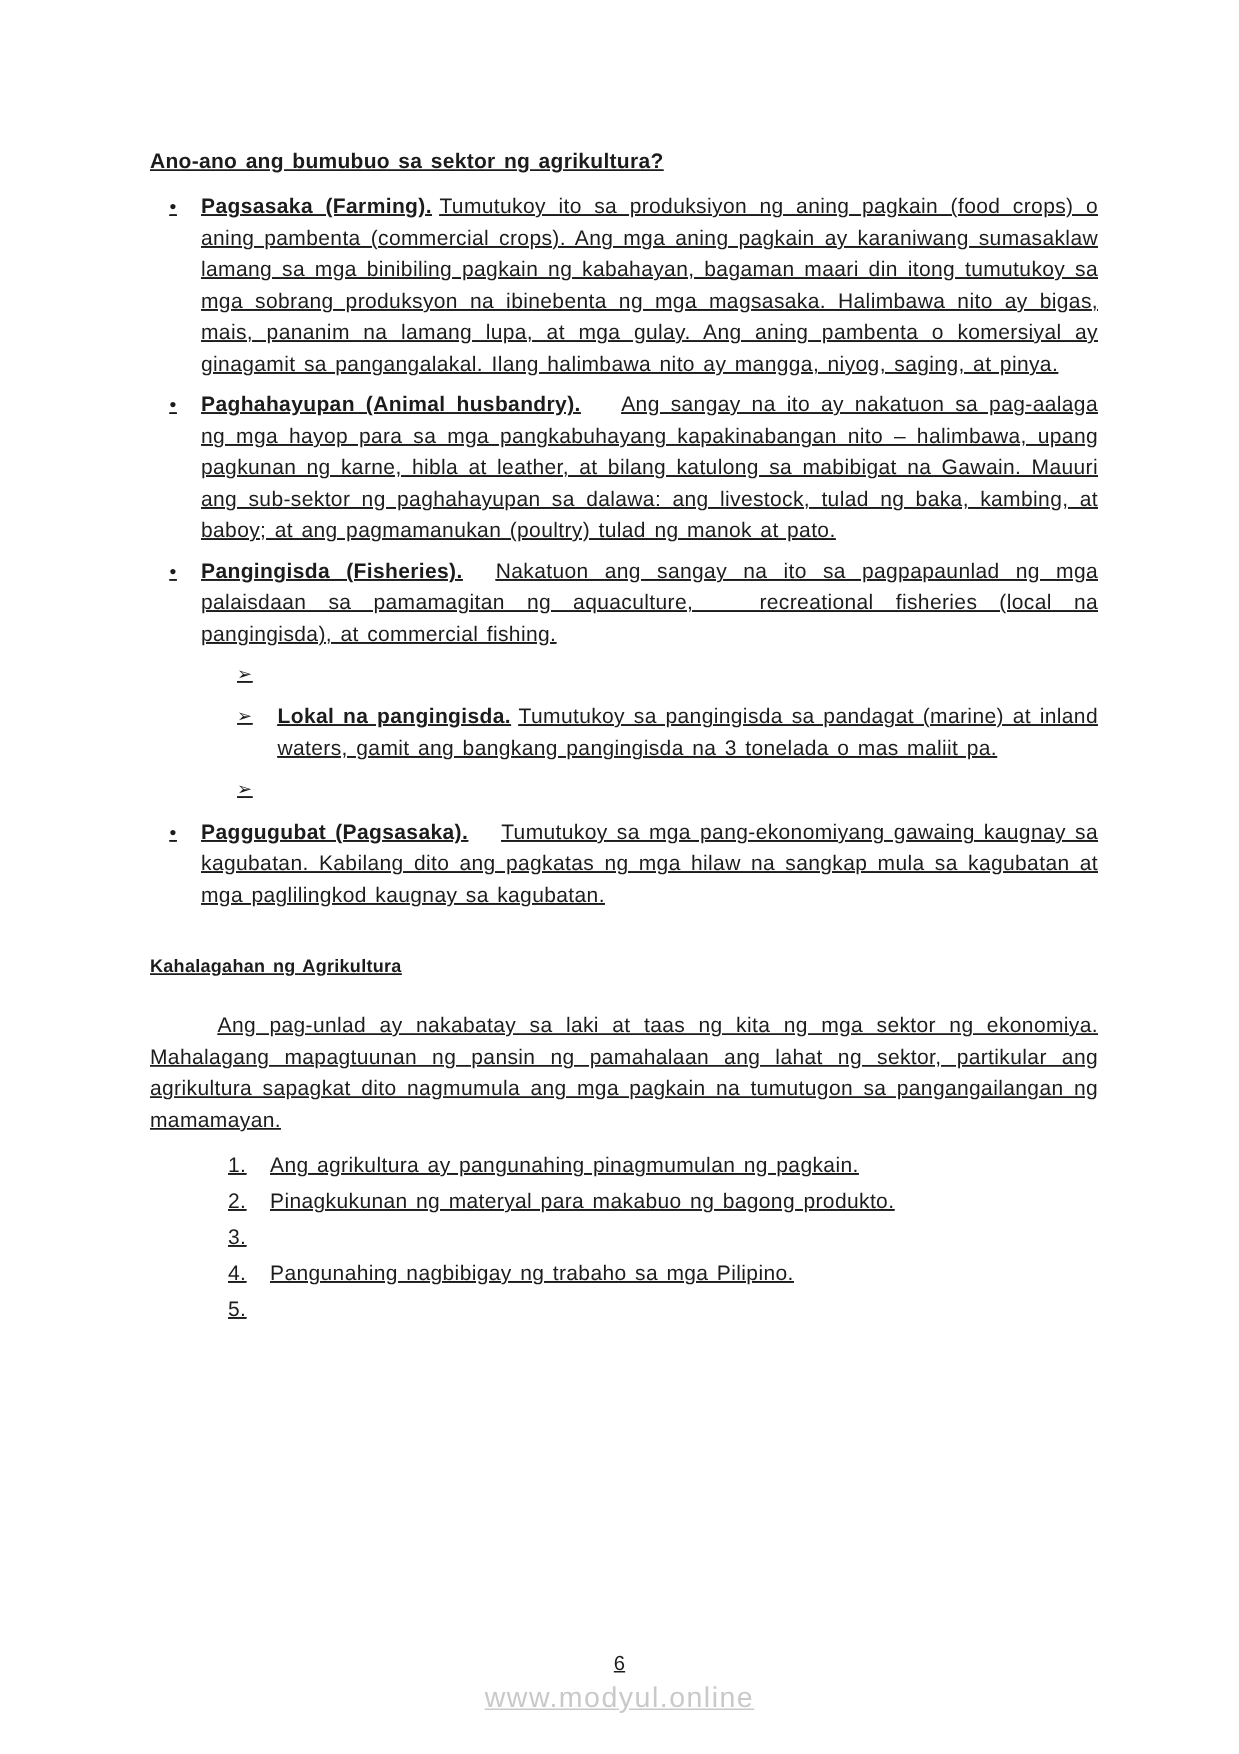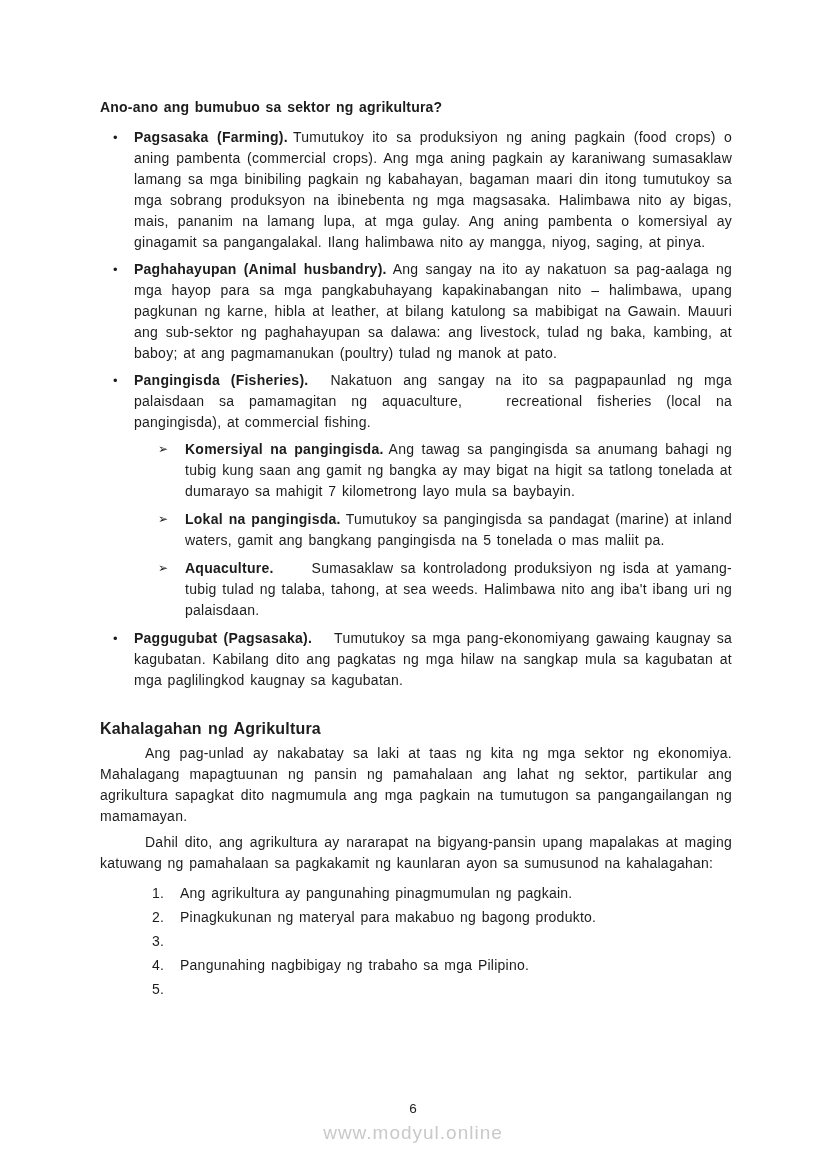--- a/index.html
+++ b/index.html
@@ -1,15 +1,15 @@
 <!DOCTYPE html>
 <html><head>
 <meta charset="utf-8">
 <style>
-  * { margin: 0; padding: 0; box-sizing: border-box; }
+  * { margin: 0; padding: 0; box-sizing: border-box; text-decoration: underline; }
   html, body {
     width: 826px; height: 1169px;
     background: #ffffff;
     font-family: "Liberation Sans", sans-serif;
     color: #1c1c1c;
     overflow: hidden;
     position: relative;
   }
   .content {
     position: absolute;
@@ -24,26 +24,26 @@
     text-align: justify;
   }
   h1.doc-heading {
     font-size: 14px;
     line-height: 21px;
     font-weight: bold;
     letter-spacing: 0.2px;
     margin-bottom: 9px;
   }
   h2.doc-heading {
-    font-size: 16px;
+    font-size: 12px;
     line-height: 21px;
     font-weight: bold;
     letter-spacing: 0.2px;
     margin-top: 27px;
-    margin-bottom: 4px;
+    margin-bottom: 18px;
   }
   .bullet-row {
     display: flex;
     margin-bottom: 6px;
   }
   .bullet-marker-col {
     flex: 0 0 34px;
     padding-left: 13px;
     font-size: 13px;
     line-height: 21px;
@@ -54,21 +54,21 @@
   }
   .sub-marker-col {
     flex: 0 0 27px;
     margin-left: 58px;
     font-size: 12px;
     line-height: 21px;
   }
   .item-text { flex: 1 1 auto; }
   .lead { font-weight: bold; }
   .gap-sm { margin-right: 5px; }
-  .gap-md { margin-right: 6px; }
+  .gap-md { margin-right: 27px; }
   .gap-lg { margin-right: 22px; }
   .gap-xl { margin-right: 38px; }
   .para {
     text-indent: 45px;
     margin-bottom: 5px;
   }
   .numbered-list { margin-top: 9px; }
   .num-row {
     display: flex;
     margin-bottom: 3px;
@@ -120,50 +120,43 @@
 
   <div class="bullet-row">
     <div class="bullet-marker-col">•</div>
     <div class="item-text">
       <span class="lead gap-lg">Pangingisda (Fisheries).</span><span>Nakatuon ang sangay na ito sa pagpapaunlad ng mga palaisdaan sa pamamagitan ng aquaculture, &nbsp; recreational fisheries (local na pangingisda), at commercial fishing.</span>
     </div>
   </div>
 
   <div class="sub-bullet-row">
     <div class="sub-marker-col">➢</div>
+  </div>
+
+  <div class="sub-bullet-row">
+    <div class="sub-marker-col">➢</div>
     <div class="item-text">
-      <span class="lead gap-sm">Komersiyal na pangingisda.</span><span>Ang tawag sa pangingisda sa anumang bahagi ng tubig kung saan ang gamit ng bangka ay may bigat na higit sa tatlong tonelada at dumarayo sa mahigit 7 kilometrong layo mula sa baybayin.</span>
+      <span class="lead gap-sm">Lokal na pangingisda.</span><span>Tumutukoy sa pangingisda sa pandagat (marine) at inland waters, gamit ang bangkang pangingisda na 3 tonelada o mas maliit pa.</span>
     </div>
   </div>
 
   <div class="sub-bullet-row">
     <div class="sub-marker-col">➢</div>
-    <div class="item-text">
-      <span class="lead gap-sm">Lokal na pangingisda.</span><span>Tumutukoy sa pangingisda sa pandagat (marine) at inland waters, gamit ang bangkang pangingisda na 5 tonelada o mas maliit pa.</span>
-    </div>
-  </div>
-
-  <div class="sub-bullet-row">
-    <div class="sub-marker-col">➢</div>
-    <div class="item-text">
-      <span class="lead gap-xl">Aquaculture.</span><span>Sumasaklaw sa kontroladong produksiyon ng isda at yamang- tubig tulad ng talaba, tahong, at sea weeds. Halimbawa nito ang iba't ibang uri ng palaisdaan.</span>
-    </div>
   </div>
 
   <div class="bullet-row">
     <div class="bullet-marker-col">•</div>
     <div class="item-text">
       <span class="lead gap-lg">Paggugubat (Pagsasaka).</span><span>Tumutukoy sa mga pang-ekonomiyang gawaing kaugnay sa kagubatan. Kabilang dito ang pagkatas ng mga hilaw na sangkap mula sa kagubatan at mga paglilingkod kaugnay sa kagubatan.</span>
     </div>
   </div>
 
   <h2 class="doc-heading">Kahalagahan ng Agrikultura</h2>
 
   <p class="para">Ang pag-unlad ay nakabatay sa laki at taas ng kita ng mga sektor ng ekonomiya. Mahalagang mapagtuunan ng pansin ng pamahalaan ang lahat ng sektor, partikular ang agrikultura sapagkat dito nagmumula ang mga pagkain na tumutugon sa pangangailangan ng mamamayan.</p>
-  <p class="para">Dahil dito, ang agrikultura ay nararapat na bigyang-pansin upang mapalakas at maging katuwang ng pamahalaan sa pagkakamit ng kaunlaran ayon sa sumusunod na kahalagahan:</p>
 
   <div class="numbered-list">
     <div class="num-row">
       <div class="num-col">1.</div>
       <div class="item-text">Ang agrikultura ay pangunahing pinagmumulan ng pagkain.</div>
     </div>
     <div class="num-row">
       <div class="num-col">2.</div>
       <div class="item-text">Pinagkukunan ng materyal para makabuo ng bagong produkto.</div>
     </div>

